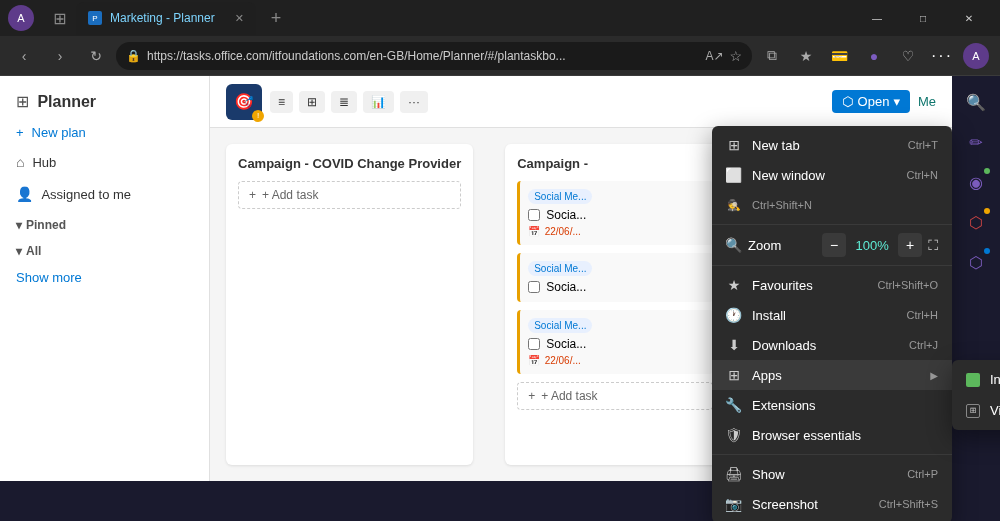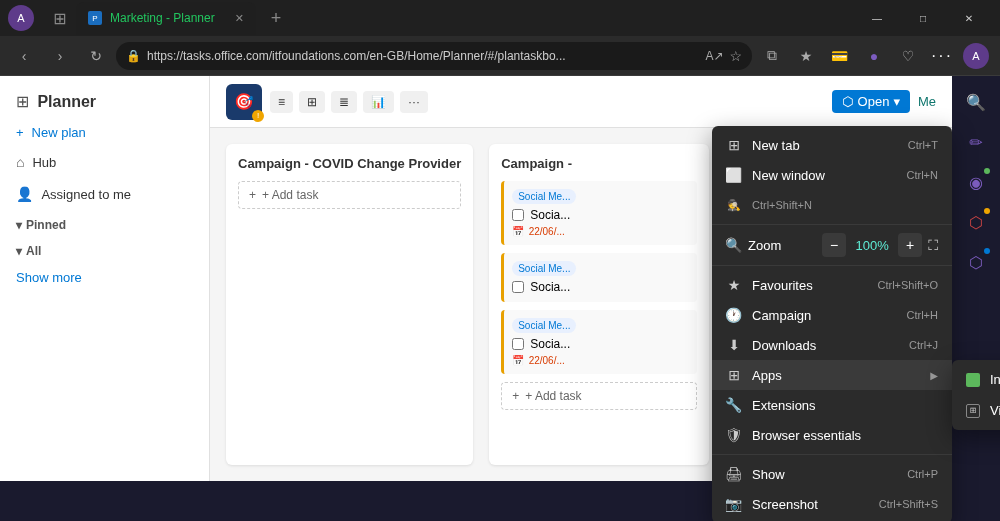--- a/index.html
+++ b/index.html
@@ -100,21 +100,21 @@
       display: flex;
       align-items: center;
       padding: 0 16px;
       gap: 8px;
       border-bottom: 1px solid #e0e0e0;
     }
     .plan-icon { width: 36px; height: 36px; background: #1a3a6b; border-radius: 6px; display: flex; align-items: center; justify-content: center; color: #fff; font-size: 16px; position: relative; }
     .plan-icon-badge { position: absolute; bottom: -2px; right: -2px; width: 12px; height: 12px; background: #f0a500; border-radius: 50%; display: flex; align-items: center; justify-content: center; font-size: 8px; color: #fff; }
     .planner-btn { padding: 4px 8px; border-radius: 4px; font-size: 12px; cursor: pointer; background: #f0f0f0; border: none; color: #333; }
 
-    .kanban-board { display: flex; gap: 16px; padding: 16px; overflow-x: auto; height: calc(100% - 52px); }
+    .kanban-board { display: flex; gap: 32px; padding: 16px; overflow-x: auto; height: calc(100% - 52px); }
     .kanban-col { min-width: 200px; background: #fff; border-radius: 6px; padding: 12px; box-shadow: 0 1px 3px rgba(0,0,0,0.1); }
     .col-header { font-size: 13px; font-weight: 600; color: #333; margin-bottom: 10px; }
     .add-task-btn { width: 100%; padding: 6px 10px; border: 1px dashed #ccc; border-radius: 4px; background: transparent; cursor: pointer; font-size: 12px; color: #666; text-align: left; display: flex; align-items: center; gap: 6px; }
     .task-card { background: #f9f9f9; border-radius: 4px; padding: 8px; margin-bottom: 8px; font-size: 12px; border-left: 3px solid #0078d4; }
     .task-tag { background: #e8f0fe; color: #0078d4; font-size: 10px; padding: 2px 6px; border-radius: 10px; display: inline-block; margin-bottom: 4px; }
     .task-check { display: flex; align-items: center; gap: 6px; }
     .task-check input[type=checkbox] { width: 12px; height: 12px; }
     .task-date { color: #d83b01; font-size: 10px; display: flex; align-items: center; gap: 4px; margin-top: 4px; }
 
     
@@ -192,21 +192,21 @@
   </style>
 </head>
 <body>
 
 <div class="title-bar">
   <div class="profile-icon">A</div>
   <div style="display:flex;align-items:center;gap:2px;flex:1;">
     <div style="width:28px;height:28px;display:flex;align-items:center;justify-content:center;color:#888;cursor:pointer;">⊞</div>
     <div class="tab-item">
       <div class="tab-favicon" style="background:#1a6dbf;border-radius:2px;display:flex;align-items:center;justify-content:center;color:#fff;font-size:8px;">P</div>
-      <span style="font-size:12px;color:#22c55e;flex:1;white-space:nowrap;overflow:hidden;text-overflow:ellipsis;">Marketing - Planner</span>
+      <span style="font-size:12px;color:#7dd3fc;flex:1;white-space:nowrap;overflow:hidden;text-overflow:ellipsis;">Marketing - Planner</span>
       <span style="color:#888;font-size:11px;cursor:pointer;">✕</span>
     </div>
     <div class="new-tab-btn" style="color:#888;font-size:18px;cursor:pointer;">+</div>
   </div>
   <div class="window-controls">
     <button class="win-btn">—</button>
     <button class="win-btn">□</button>
     <button class="win-btn close">✕</button>
   </div>
 </div>
@@ -381,21 +381,21 @@
     <div class="menu-divider"></div>
 
     <div class="menu-item">
       <span class="menu-icon">★</span>
       <span class="menu-label">Favourites</span>
       <span class="menu-shortcut">Ctrl+Shift+O</span>
     </div>
 
     <div class="menu-item">
       <span class="menu-icon">🕐</span>
-      <span class="menu-label">Campaign</span>
+      <span class="menu-label">Install</span>
       <span class="menu-shortcut">Ctrl+H</span>
     </div>
 
     <div class="menu-item">
       <span class="menu-icon">⬇</span>
       <span class="menu-label">Downloads</span>
       <span class="menu-shortcut">Ctrl+J</span>
     </div>
 
     <div class="menu-item active" style="position:relative;">

